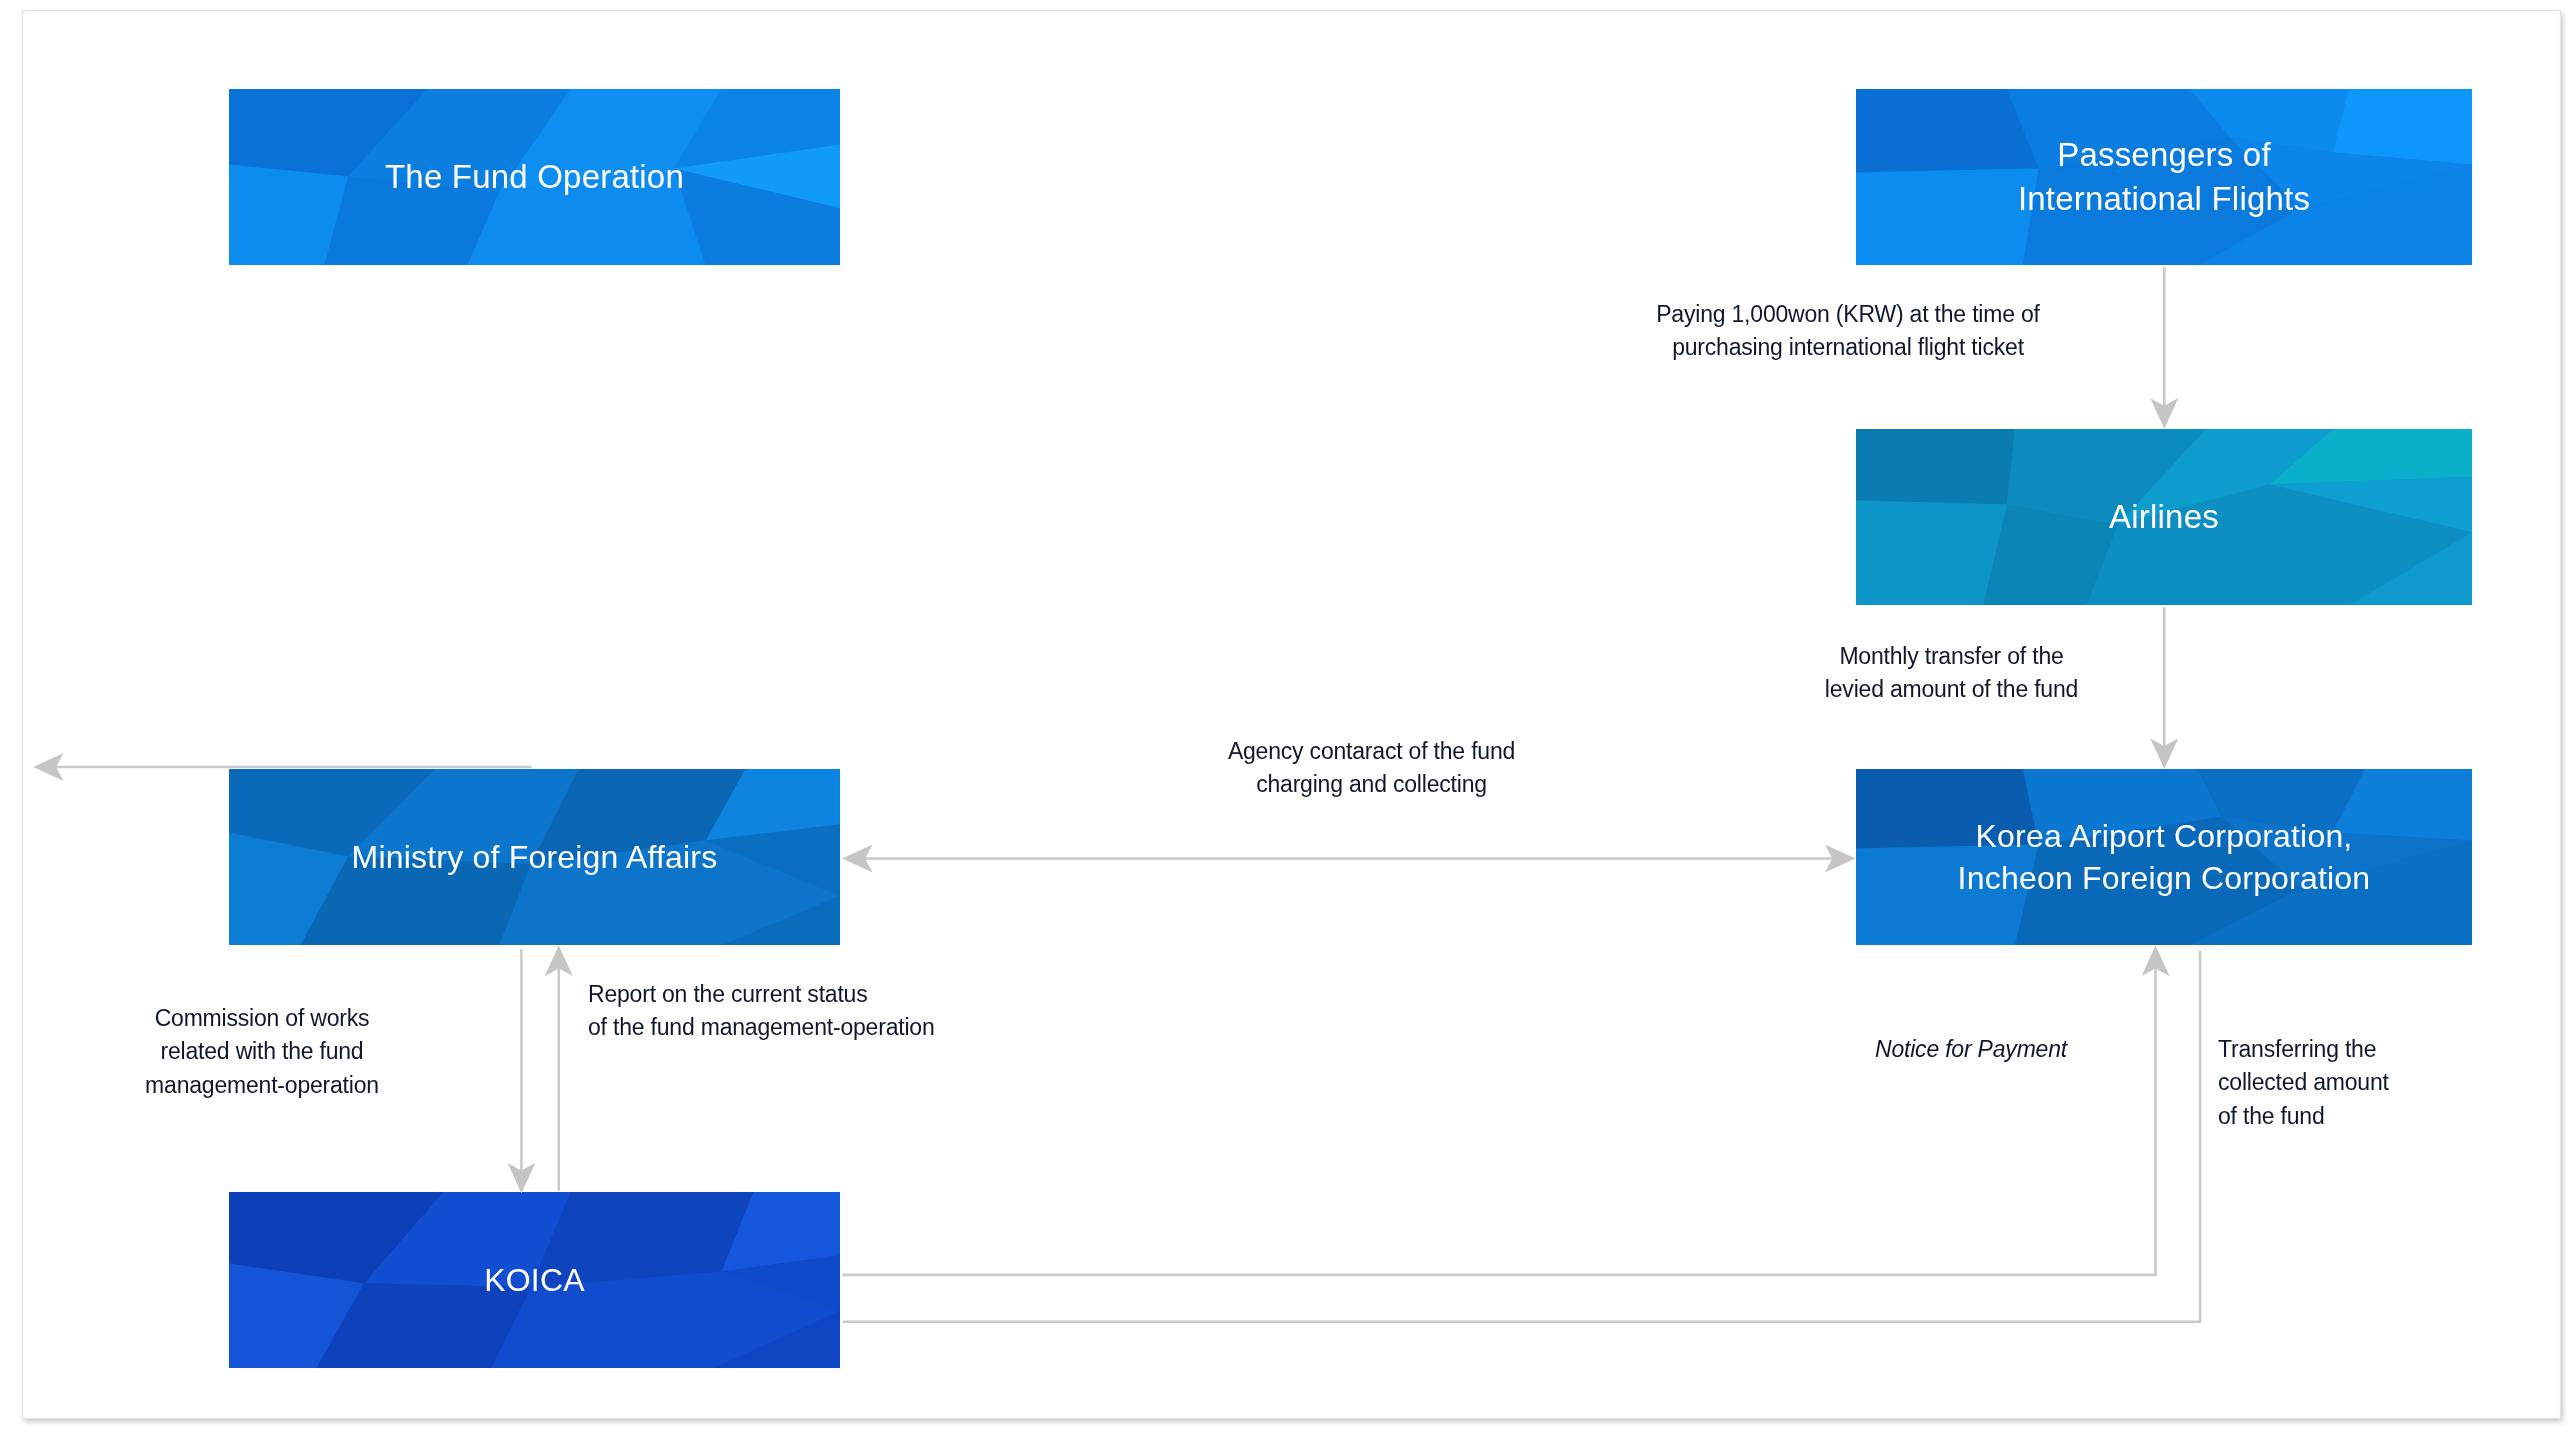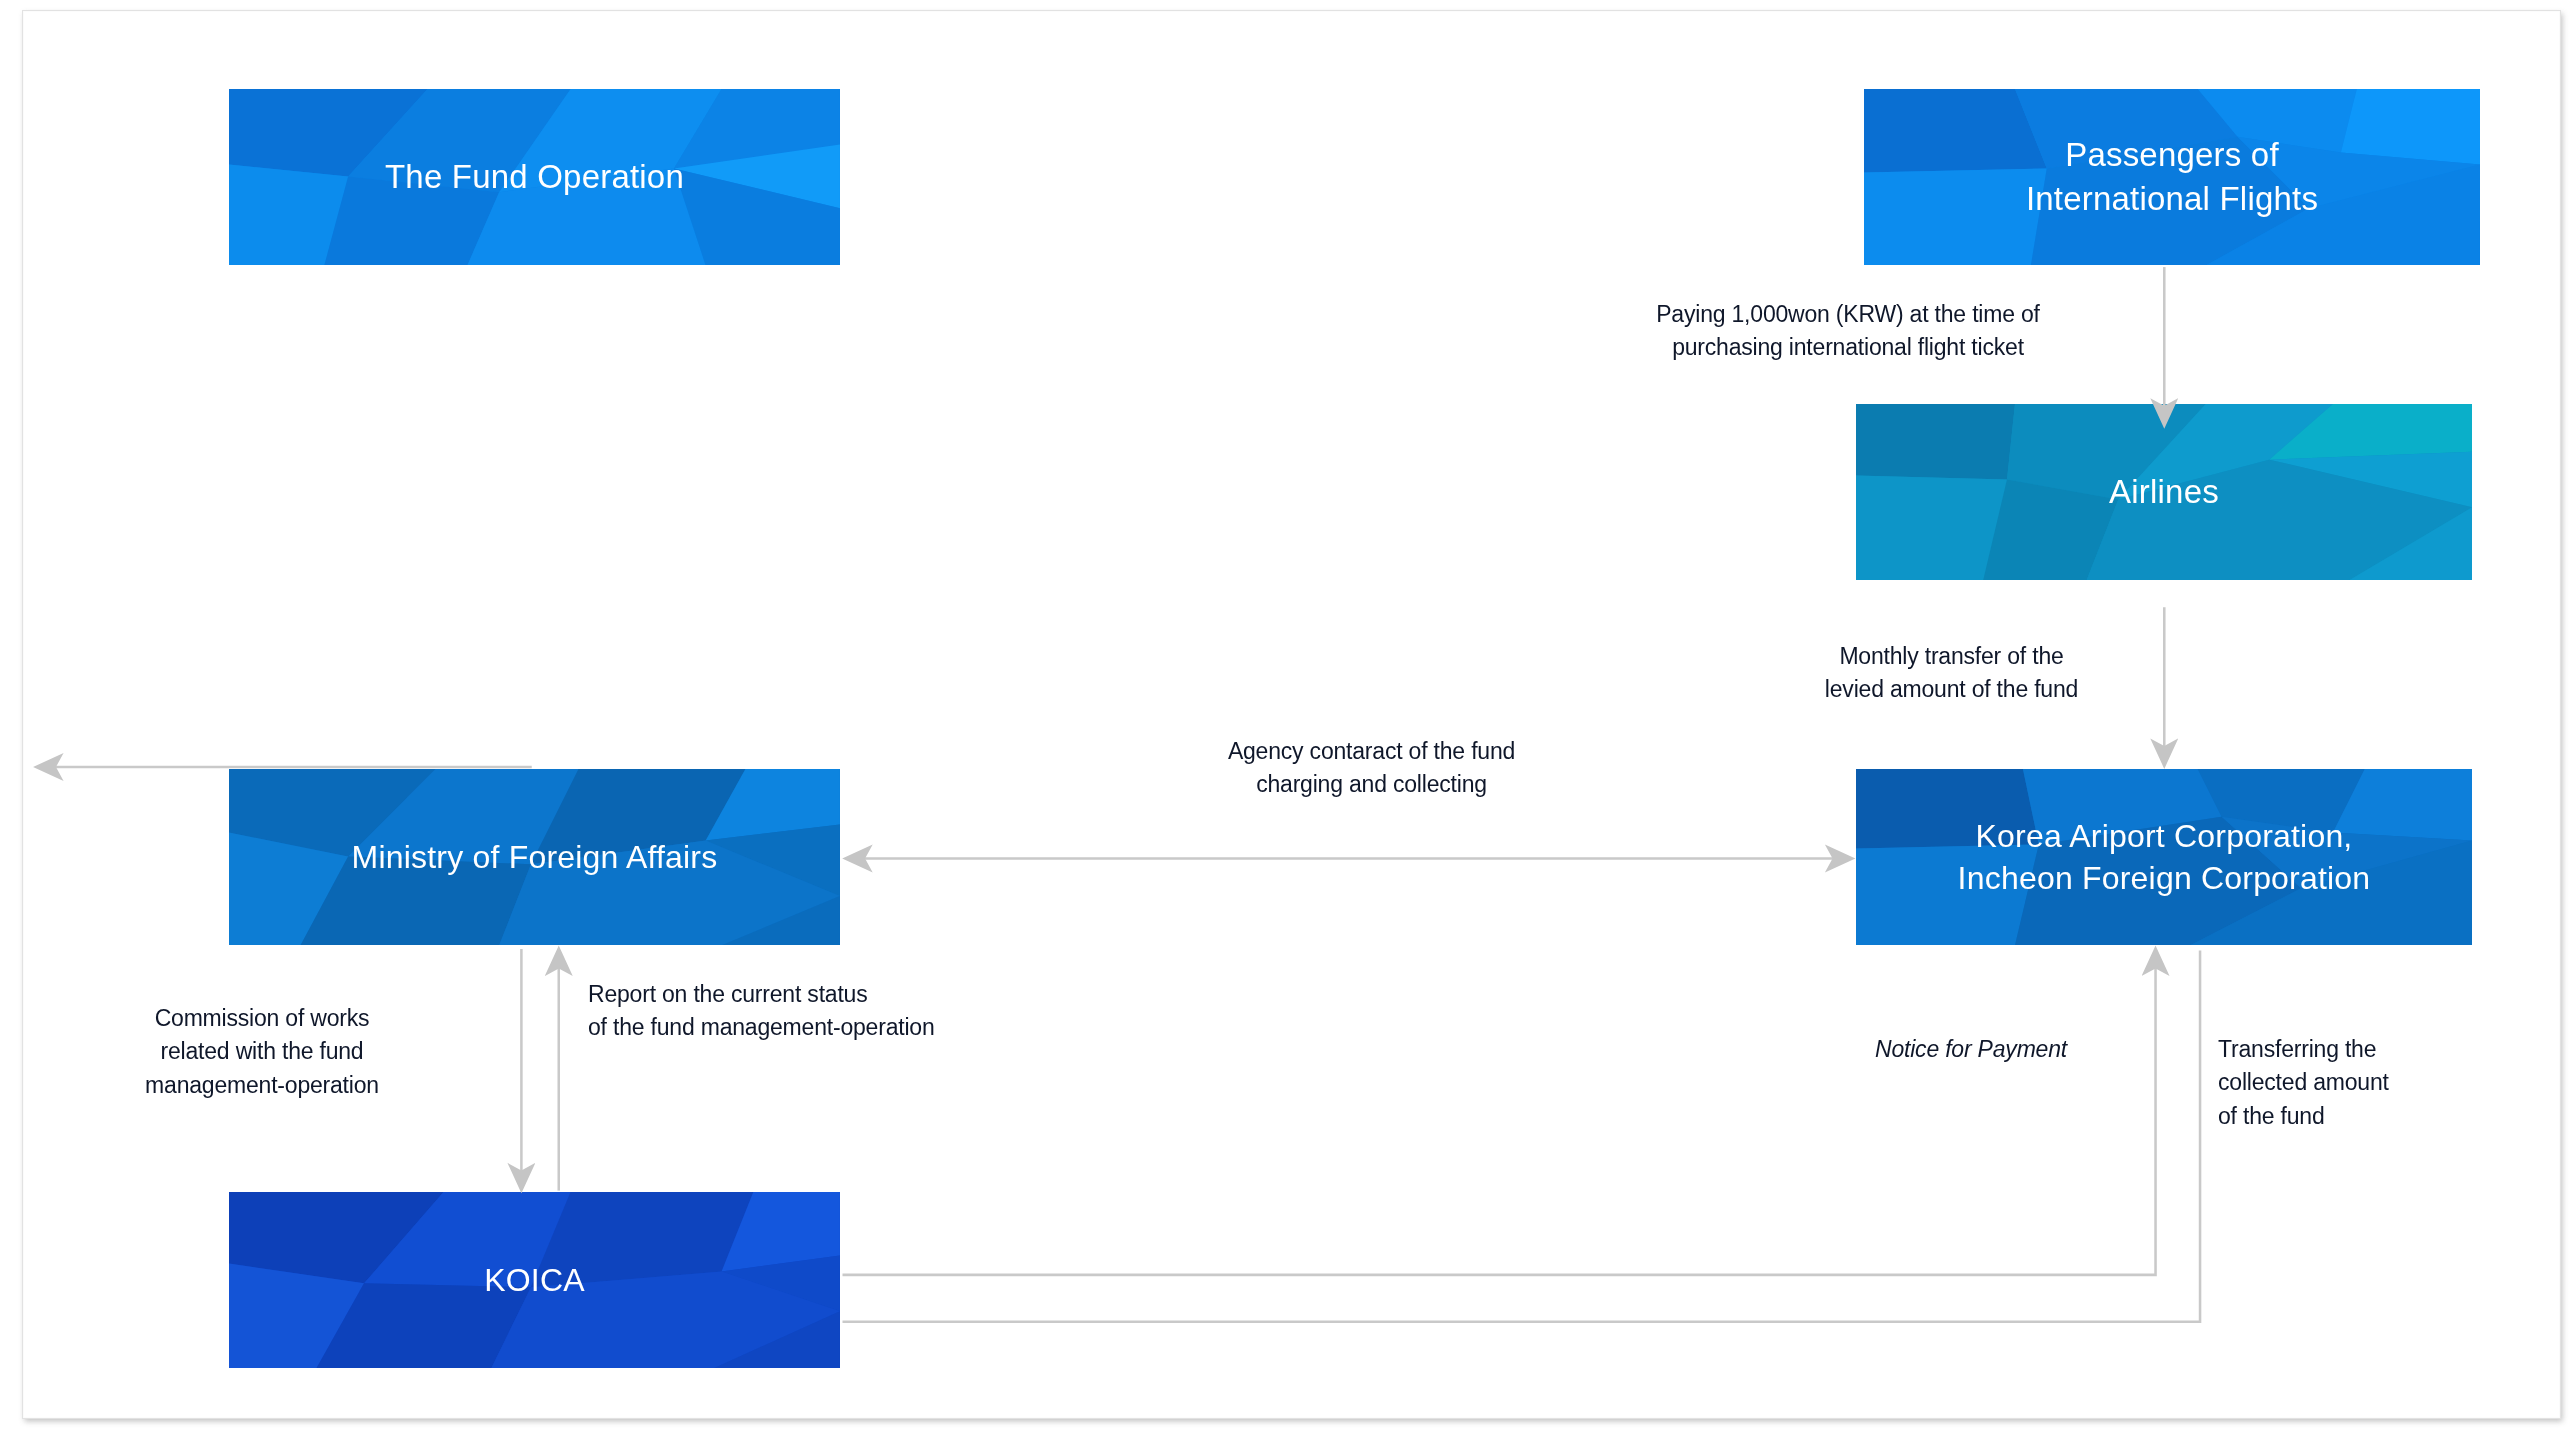--- a/index.html
+++ b/index.html
@@ -94,39 +94,39 @@
       <polygon points="620,0 769,0 769,70 560,100" fill="#0c83e6"></polygon>
       <polygon points="769,70 769,150 560,100" fill="#119bf8"></polygon>
       <polygon points="0,95 150,110 120,222 0,222" fill="#0c8ced"></polygon>
       <polygon points="150,110 340,130 300,222 120,222" fill="#0a79dc"></polygon>
       <polygon points="340,130 560,100 600,222 300,222" fill="#0d8bee"></polygon>
       <polygon points="560,100 769,150 769,222 600,222" fill="#0a7ddf"></polygon>
     </svg>
     <span class="lbl">The Fund Operation</span>
   </div>
 
-  <div class="node fs-big" style="left:1856px;top:89px;width:616px;height:176px;background:#0a84e8;margin-left:8px;">
+  <div class="node fs-big" style="left:1856px;top:89px;width:616px;height:176px;background:#0a84e8;">
     <svg class="poly" viewBox="0 0 775 222" preserveAspectRatio="none">
       <rect width="775" height="222" fill="#0a84e8"></rect>
       <polygon points="0,0 190,0 230,100 0,105" fill="#0a6fd2"></polygon>
       <polygon points="190,0 420,0 470,60 230,100" fill="#0b7ce0"></polygon>
       <polygon points="420,0 620,0 600,80 470,60" fill="#0c8bef"></polygon>
       <polygon points="620,0 775,0 775,95 600,80" fill="#0d97fa"></polygon>
       <polygon points="0,105 230,100 210,222 0,222" fill="#0c8cee"></polygon>
       <polygon points="230,100 470,60 560,150 430,222 210,222" fill="#0a7bdd"></polygon>
       <polygon points="470,60 600,80 775,95 560,150" fill="#0b85e9"></polygon>
       <polygon points="560,150 775,95 775,222 430,222" fill="#0a82e6"></polygon>
     </svg>
     <span class="lbl">
       <span>Passengers of</span><br>
       <span>International Flights</span>
     </span>
   </div>
 
-  <div class="node fs-big" style="left:1856px;top:404px;width:616px;height:176px;background:#0d93c4;">
+  <div class="node fs-big" style="left:1856px;top:429px;width:616px;height:176px;background:#0d93c4;">
     <svg class="poly" viewBox="0 0 775 222" preserveAspectRatio="none">
       <rect width="775" height="222" fill="#0d93c4"></rect>
       <polygon points="0,0 200,0 190,95 0,90" fill="#0b7cb0"></polygon>
       <polygon points="200,0 440,0 330,120 190,95" fill="#0c8cbe"></polygon>
       <polygon points="440,0 600,0 520,70 330,120" fill="#0e9bcd"></polygon>
       <polygon points="600,0 775,0 775,60 520,70" fill="#0aafc9"></polygon>
       <polygon points="775,60 775,130 520,70" fill="#0e9fd2"></polygon>
       <polygon points="0,90 190,95 160,222 0,222" fill="#0d95c8"></polygon>
       <polygon points="190,95 330,120 290,222 160,222" fill="#0b85b6"></polygon>
       <polygon points="330,120 520,70 775,130 620,222 290,222" fill="#0d8fc2"></polygon>

